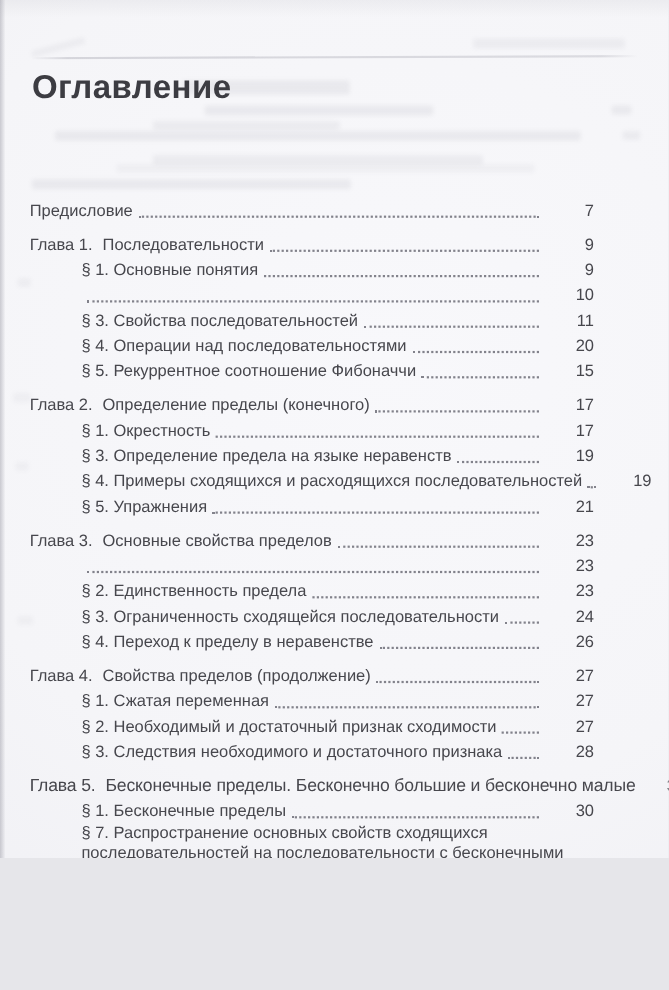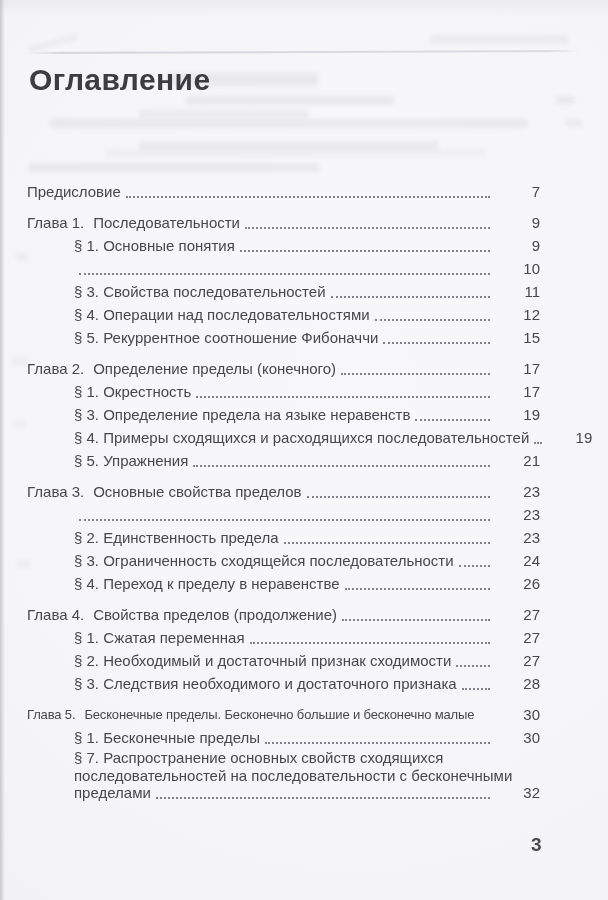--- a/index.html
+++ b/index.html
@@ -1,18 +1,18 @@
 <!DOCTYPE html>
 <html><head>
 <meta charset="utf-8">
 <style>
   html,body{margin:0;padding:0;background:#e6e6ea;}
   .page{
     position:relative;
-    width:608px;height:900px;
+    width:608px;height:780px;
     margin:0 auto;
     overflow:hidden;
     background:
       radial-gradient(130% 95% at 58% 42%, #f8f8fb 0%, #f5f5f8 55%, #eeeef3 100%);
     font-family:"Liberation Sans","DejaVu Sans",sans-serif;
     color:#47474d;
   }
   .edge-left{position:absolute;left:0;top:0;bottom:0;width:5px;
     background:linear-gradient(90deg,rgba(100,100,115,.30),rgba(100,100,115,0));}
   .top-shade{position:absolute;top:0;left:0;right:0;height:16px;
@@ -28,21 +28,21 @@
     font-size:30px;line-height:36px;font-weight:700;
     letter-spacing:.4px;color:#3c3c42;
   }
   .toc{margin-top:82px;}
   .row{display:flex;align-items:flex-end;line-height:23px;font-size:15px;}
   .row .lbl{white-space:nowrap;flex-shrink:0;}
   .chap{margin-right:9px;}
   .dots{flex:1;min-width:8px;border-bottom:2px dotted rgba(85,85,95,.72);
     margin:0 18px 5px 5px;}
   .nodots .dots{border-bottom:none;margin-right:0;}
-  .nodots .lbl{font-size:13px;letter-spacing:-.15px;}
+  .nodots .lbl{font-size:16px;letter-spacing:-.15px;}
   .pg{flex:none;width:56px;text-align:right;padding-right:0;}
   .pg{box-sizing:border-box;padding-right:24px;}
   .sub{padding-left:47px;}
   .chapter{margin-top:8px;}
   .cont{padding-left:47px;line-height:17.5px;font-size:15px;}
   .mlrow{line-height:17.5px;}
   .mlrow .dots{margin-bottom:3px;}
   .folio{
     position:absolute;top:834px;right:66px;
     font-size:19px;font-weight:700;color:#4a4a50;letter-spacing:.5px;
@@ -97,21 +97,21 @@
           <span class="pg">10</span>
         </div>
         <div class="row sub">
           <span class="lbl"><span>§ 3. Свойства последовательностей</span></span>
           <span class="dots"></span>
           <span class="pg">11</span>
         </div>
         <div class="row sub">
           <span class="lbl"><span>§ 4. Операции над последовательностями</span></span>
           <span class="dots"></span>
-          <span class="pg">12</span>
+          <span class="pg">20</span>
         </div>
         <div class="row sub">
           <span class="lbl"><span>§ 5. Рекуррентное соотношение Фибоначчи</span></span>
           <span class="dots"></span>
           <span class="pg">15</span>
         </div>
         <div class="row chapter">
           <span class="lbl"><span class="chap">Глава 2.</span><span>Определение пределы (конечного)</span></span>
           <span class="dots"></span>
           <span class="pg">17</span>

